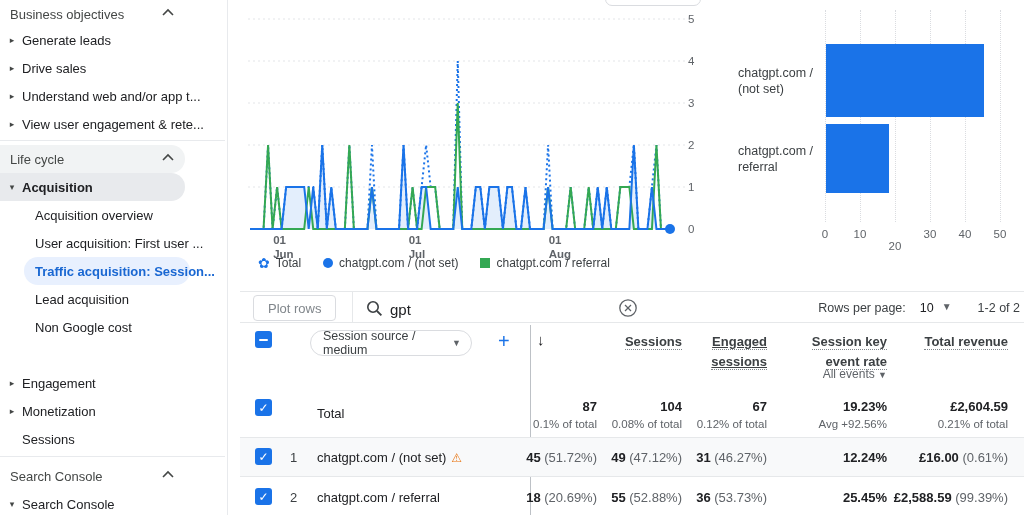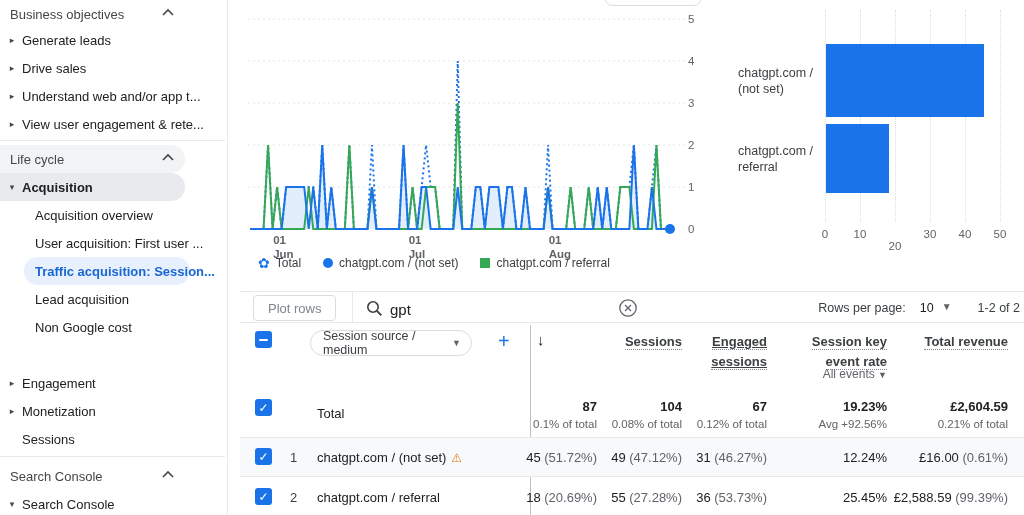--- a/index.html
+++ b/index.html
@@ -76,21 +76,21 @@
   .hc4 { right:137px; width:92px; }
   .hc5 { right:16px; width:100px; }
   .hfilter { position:absolute; right:137px; top:367px; width:110px; text-align:right; font-size:12px; color:#5f6368; font-weight:400; }
   .hfilter .caret { font-size:9px; }
 
   .c1 { right:427px; } .c2 { right:342px; } .c3 { right:257px; } .c4 { right:137px; } .c5 { right:16px; }
   .m-cell { position:absolute; width:120px; text-align:right; }
   .mv { font-size:13px; color:#202124; font-weight:600; }
   .ms { font-size:11.5px; color:#5f6368; margin-top:4px; }
   .rv { font-size:13px; }
-  .rv .v { color:#202124; font-weight:400; }
+  .rv .v { color:#202124; font-weight:700; }
   .rv .p { color:#5f6368; font-weight:400; }
   .row-label { position:absolute; left:77px; font-size:13px; color:#202124; }
   .row-idx { position:absolute; left:50px; font-size:13px; color:#3c4043; }
   .warn { color:#e8710a; font-size:12px; margin-left:5px; }
   #row1-bg { position:absolute; left:0; top:437px; width:784px; height:39px; background:#f8f9fa; }
 </style>
 </head>
 <body>
 
 <div id="app">
@@ -313,20 +313,20 @@
       <div class="m-cell c3 rv" style="top:450px"><span class="v">31</span> <span class="p">(46.27%)</span></div>
       <div class="m-cell c4 rv" style="top:450px"><span class="v">12.24%</span> <span class="p"></span></div>
       <div class="m-cell c5 rv" style="top:450px"><span class="v">£16.00</span> <span class="p">(0.61%)</span></div>
     </div>
 
     <div>
       <div class="cb" style="top:488px">✓</div>
       <div class="row-idx" style="top:490px">2</div>
       <div class="row-label" style="top:490px"><span>chatgpt.com / referral</span></div>
       <div class="m-cell c1 rv" style="top:490px"><span class="v">18</span> <span class="p">(20.69%)</span></div>
-      <div class="m-cell c2 rv" style="top:490px"><span class="v">55</span> <span class="p">(27.28%)</span></div>
+      <div class="m-cell c2 rv" style="top:490px"><span class="v">55</span> <span class="p">(52.88%)</span></div>
       <div class="m-cell c3 rv" style="top:490px"><span class="v">36</span> <span class="p">(53.73%)</span></div>
       <div class="m-cell c4 rv" style="top:490px"><span class="v">25.45%</span> <span class="p"></span></div>
       <div class="m-cell c5 rv" style="top:490px"><span class="v">£2,588.59</span> <span class="p">(99.39%)</span></div>
     </div>
 
   </div>
 </div>
 
 </body></html>

